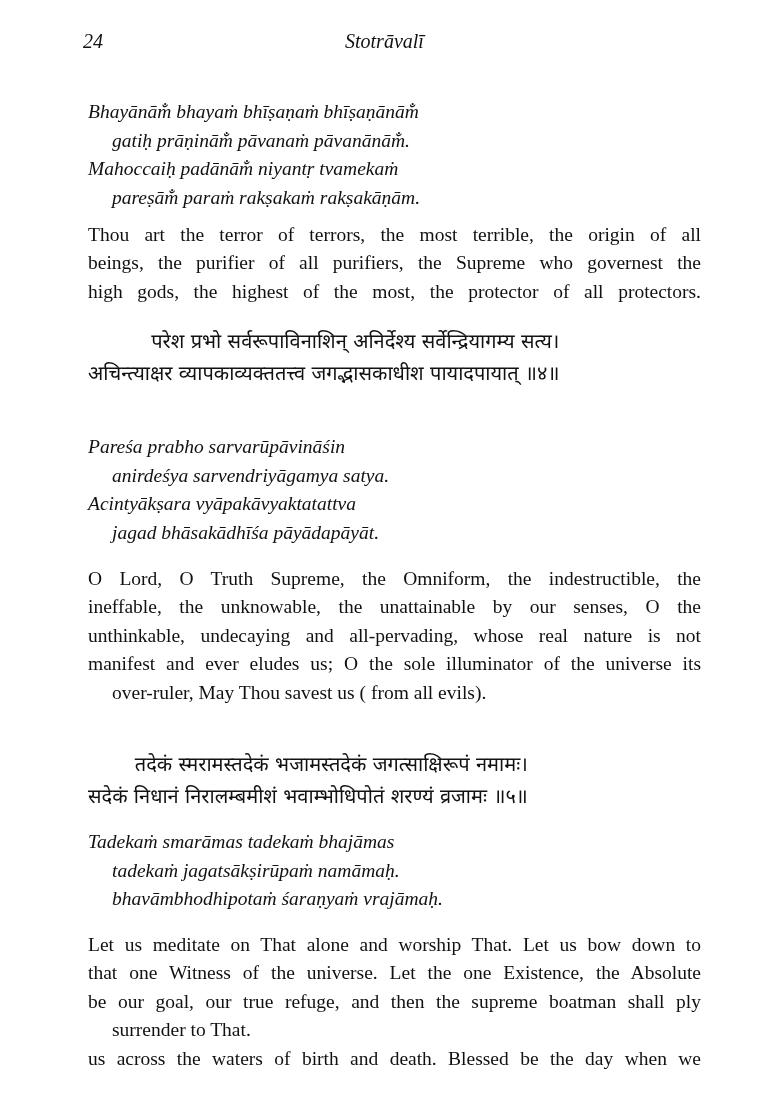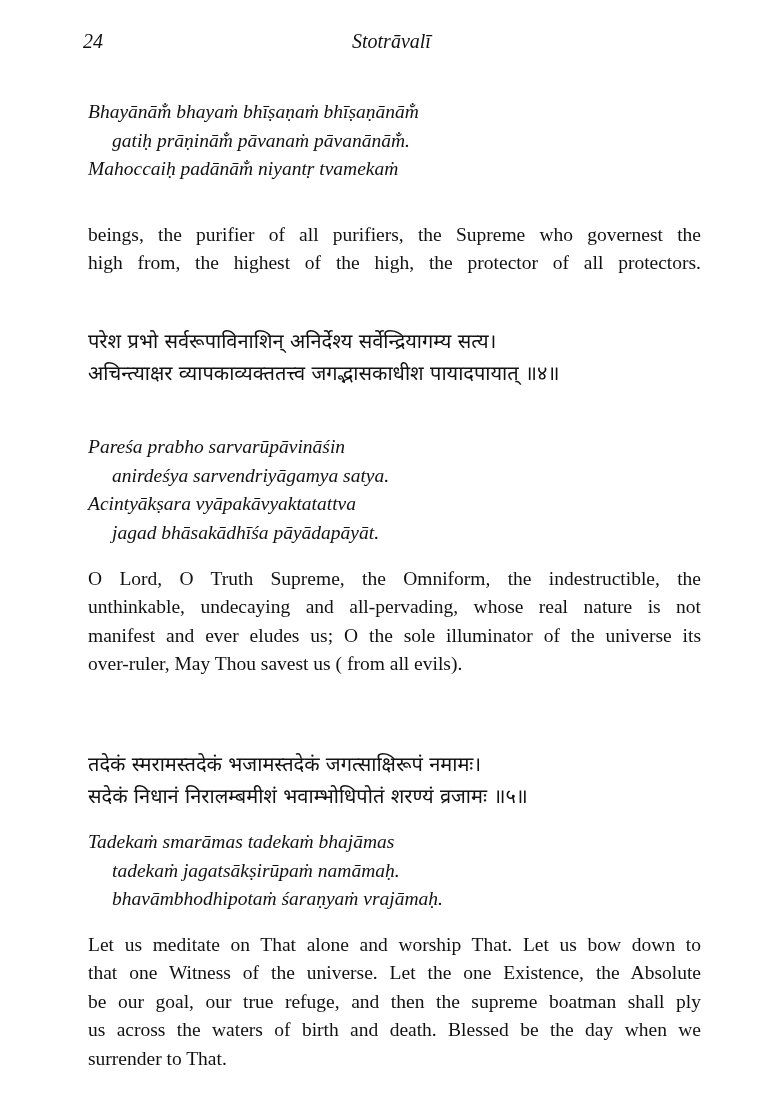--- a/index.html
+++ b/index.html
@@ -30,21 +30,21 @@
       font-style: italic;
       font-size: 20px;
     }
     .page-number {
       position: absolute;
       left: 0;
       top: 0;
     }
     .running-title {
       position: absolute;
-      left: 269px;
+      left: 262px;
       top: 0;
     }
     .verse {
       position: absolute;
       left: 0;
       font-style: italic;
       font-size: 19.5px;
       line-height: 28.6px;
       white-space: nowrap;
     }
@@ -58,83 +58,86 @@
       line-height: 28.4px;
       text-align: justify;
       text-align-last: left;
     }
     .prose .pline {
       display: block;
       text-align: justify;
       text-align-last: justify;
       white-space: nowrap;
     }
-    .prose .pline.last { text-align-last: left; }
+    .prose .pline.last { text-align-last: left; margin-left: 24px; }
     .deva {
       position: absolute;
       left: 0;
       font-family: "DejaVu Sans", "Liberation Sans", sans-serif;
       font-size: 20px;
       line-height: 32px;
       white-space: nowrap;
     }
-    .deva .line { display: block; }
+    .deva .line { display: block; text-align: right; }
   </style>
 </head>
 <body>
 
 <div class="page">
 
   <div class="running-head">
     <span class="page-number">24</span>
     <span class="running-title">Stotrāvalī</span>
   </div>
 
   <div class="verse" style="top:98px;">
     <span class="line">Bhayānām̐ bhayaṁ bhīṣaṇaṁ bhīṣaṇānām̐</span>
     <span class="line indent">gatiḥ prāṇinām̐ pāvanaṁ pāvanānām̐.</span>
     <span class="line">Mahoccaiḥ padānām̐ niyantṛ tvamekaṁ</span>
+    <span class="line indent">pareṣām̐ paraṁ rakṣakaṁ rakṣakāṇām.</span>
   </div>
 
   <div class="prose" style="top:221px;">
+    <span class="pline">Thou art the terror of terrors, the most terrible, the origin of all</span>
     <span class="pline">beings, the purifier of all purifiers, the Supreme who governest the</span>
-    <span class="pline">high from, the highest of the high, the protector of all protectors.</span>
+    <span class="pline">high gods, the highest of the most, the protector of all protectors.</span>
   </div>
 
   <div class="deva" style="top:325px;">
     <span class="line">परेश प्रभो सर्वरूपाविनाशिन् अनिर्देश्य सर्वेन्द्रियागम्य सत्य।</span>
     <span class="line">अचिन्त्याक्षर व्यापकाव्यक्ततत्त्व जगद्भासकाधीश पायादपायात् ॥४॥</span>
   </div>
 
   <div class="verse" style="top:427px;margin-top:6px;">
     <span class="line">Pareśa prabho sarvarūpāvināśin</span>
     <span class="line indent">anirdeśya sarvendriyāgamya satya.</span>
     <span class="line">Acintyākṣara vyāpakāvyaktatattva</span>
     <span class="line indent">jagad bhāsakādhīśa pāyādapāyāt.</span>
   </div>
 
   <div class="prose" style="top:565px;">
     <span class="pline">O Lord, O Truth Supreme, the Omniform, the indestructible, the</span>
+    <span class="pline">ineffable, the unknowable, the unattainable by our senses, O the</span>
     <span class="pline">unthinkable, undecaying and all-pervading, whose real nature is not</span>
     <span class="pline">manifest and ever eludes us; O the sole illuminator of the universe its</span>
     <span class="pline last">over-ruler, May Thou savest us ( from all evils).</span>
   </div>
 
   <div class="deva" style="top:748px;">
     <span class="line">तदेकं स्मरामस्तदेकं भजामस्तदेकं जगत्साक्षिरूपं नमामः।</span>
     <span class="line">सदेकं निधानं निरालम्बमीशं भवाम्भोधिपोतं शरण्यं व्रजामः ॥५॥</span>
   </div>
 
   <div class="verse" style="top:828px;">
     <span class="line">Tadekaṁ smarāmas tadekaṁ bhajāmas</span>
     <span class="line indent">tadekaṁ jagatsākṣirūpaṁ namāmaḥ.</span>
     <span class="line indent">bhavāmbhodhipotaṁ śaraṇyaṁ vrajāmaḥ.</span>
   </div>
 
   <div class="prose" style="top:931px;">
     <span class="pline">Let us meditate on That alone and worship That. Let us bow down to</span>
     <span class="pline">that one Witness of the universe. Let the one Existence, the Absolute</span>
     <span class="pline">be our goal, our true refuge, and then the supreme boatman shall ply</span>
+    <span class="pline last">surrender to That.</span>
     <span class="pline">us across the waters of birth and death. Blessed be the day when we</span>
-    <span class="pline last">surrender to That.</span>
   </div>
 
 </div>
 
 </body></html>

